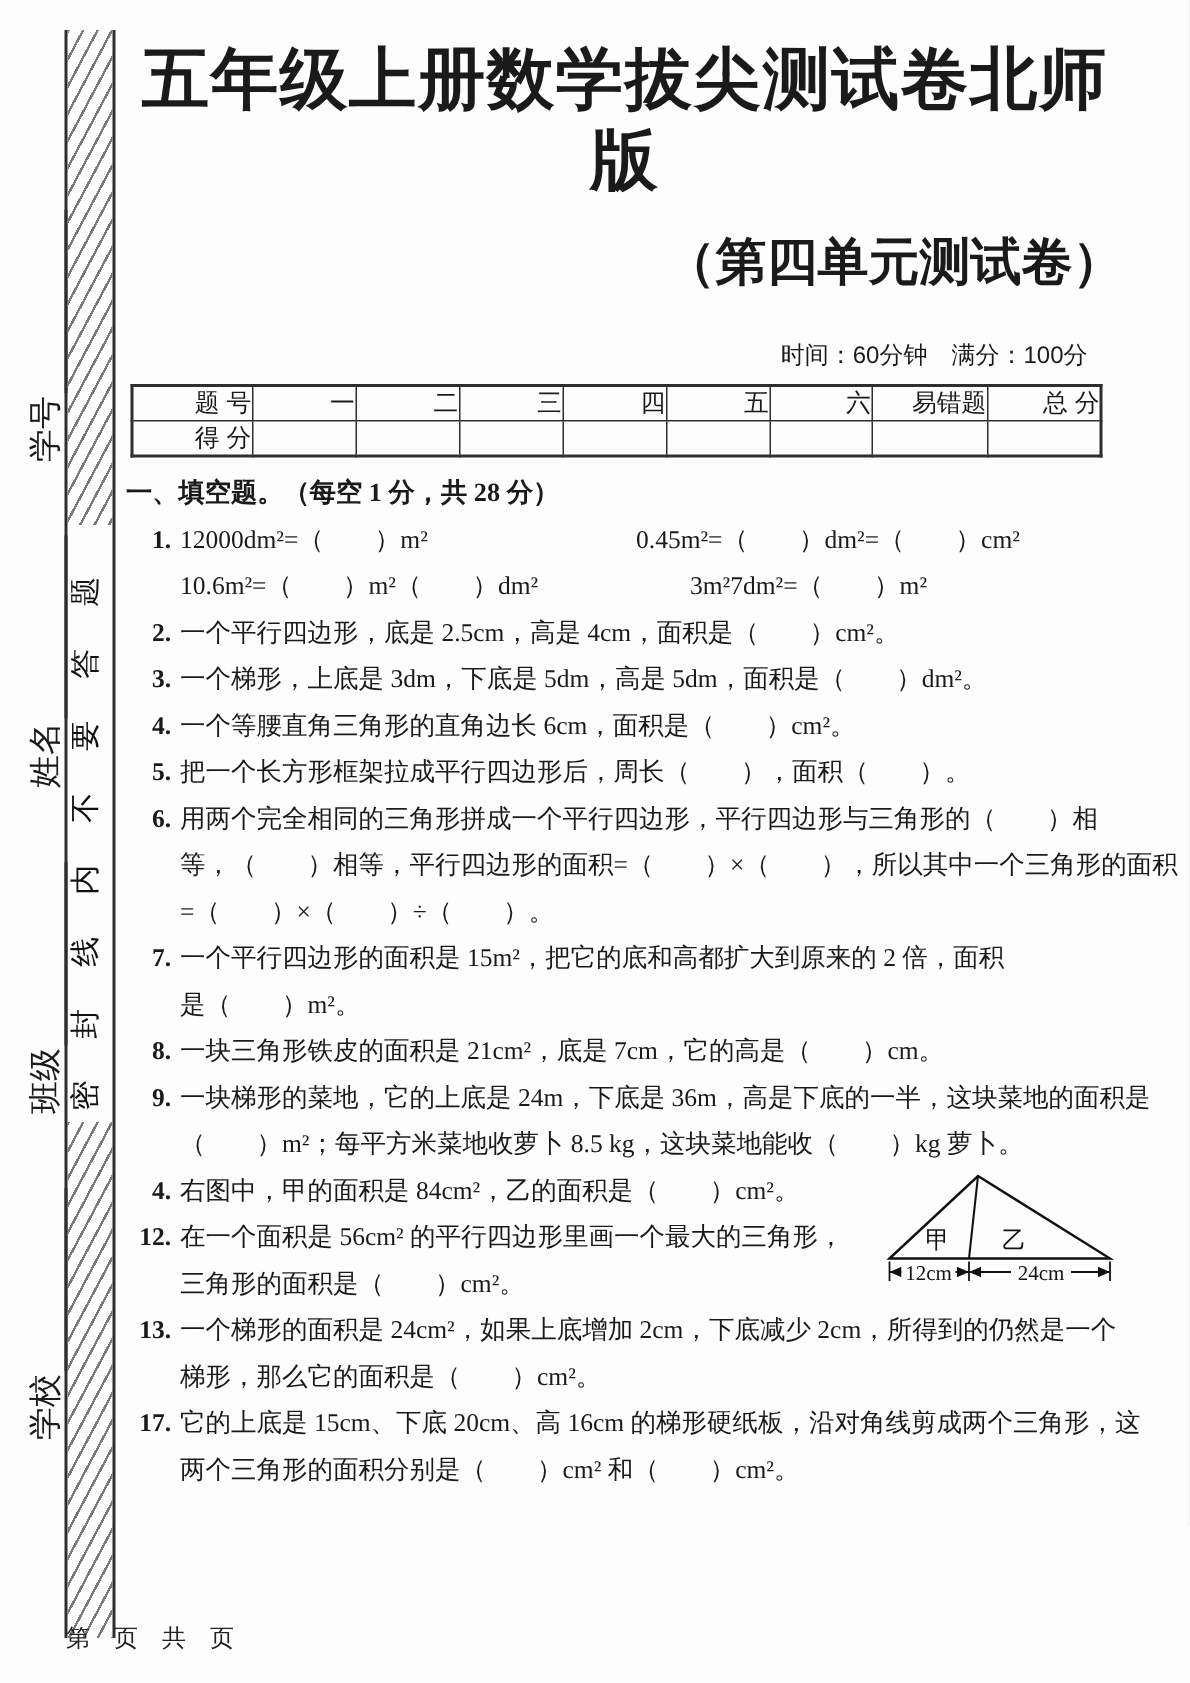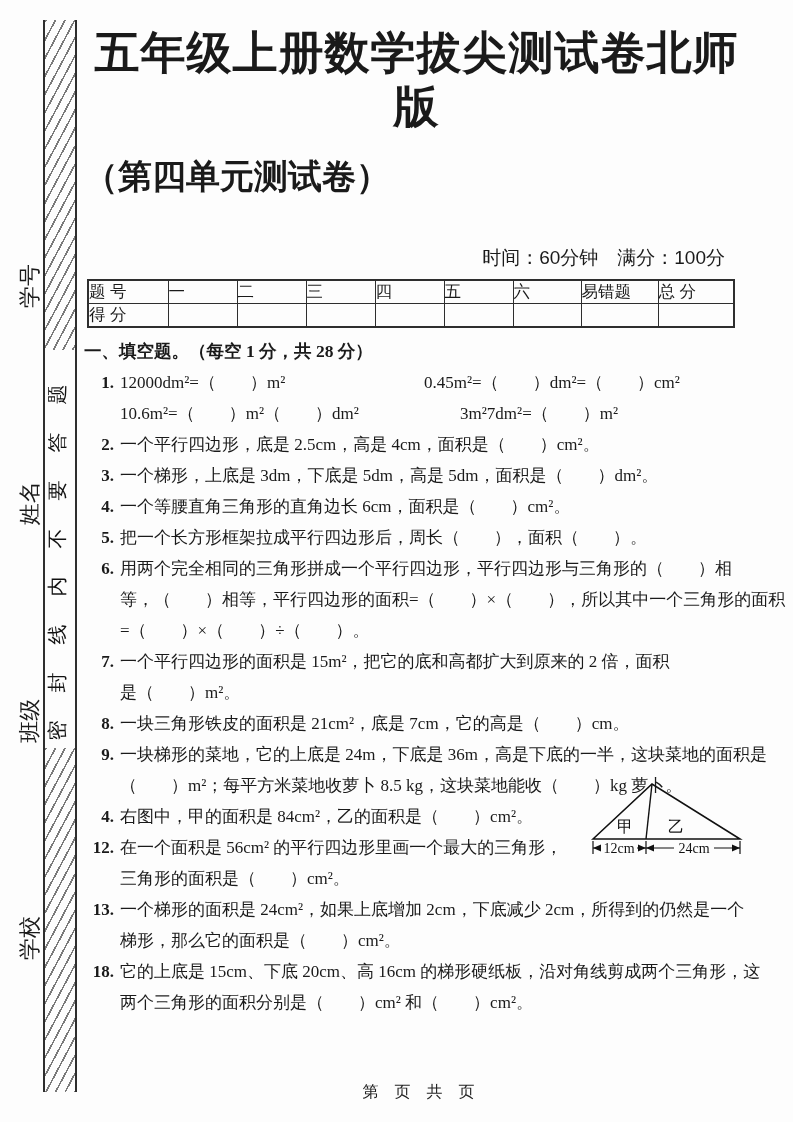--- a/index.html
+++ b/index.html
@@ -32,49 +32,49 @@
     transform:rotate(-90deg); text-align:center;
     font-size:20px; letter-spacing:28px; white-space:nowrap; color:#111;
   }
   
   .main{ position:absolute; left:84px; top:0; width:665px; }
   .title{
     margin-top:26px; text-align:center; font-size:45px; font-weight:bold;
     font-family:"Liberation Sans","DejaVu Sans",sans-serif; letter-spacing:1px; line-height:1.2;
   }
   .subtitle{
-    margin-top:22px; text-align:left; font-size:34px; font-weight:bold;
-    font-family:Liberation Sans, sans-serif; line-height:1.2;
+    margin-top:22px; text-align:right; font-size:34px; font-weight:bold;
+    font-family:Liberation Serif, serif; line-height:1.2;
   }
   .exam-info{
-    margin-top:48px; text-align:right; padding-right:24px; font-size:19px;
+    margin-top:30px; text-align:right; padding-right:24px; font-size:16px;
     font-family:"Liberation Sans","DejaVu Sans",sans-serif;
   }
   table.score{
     margin-top:8px; margin-left:3px; border-collapse:collapse; width:646px;
     border:2px solid #2e2e2e; table-layout:fixed;
     font-family:"Liberation Sans","DejaVu Sans",sans-serif; font-size:16.5px;
   }
-  table.score td{ border:1px solid #2e2e2e; height:18px; text-align:left; }
+  table.score td{ border:1px solid #2e2e2e; height:18px; text-align:right; }
   
   .section-heading{
     margin-top:8px; font-weight:bold; font-size:17.5px; line-height:31px; white-space:nowrap;
   }
   .q{ padding-left:36px; font-size:17px; }
   .ql{ line-height:31px; white-space:nowrap; }
   .ql.first{ text-indent:-36px; }
   .qnum{ display:inline-block; width:36px; text-align:right; padding-right:6px; text-indent:0; font-weight:bold; }
   .q1row{ display:flex; }
   .q1left{ width:340px; flex:none; }
   
   .diagram{ position:absolute; left:588px; top:768px; }
   .diagram text{ font-family:"Liberation Serif","DejaVu Serif",serif; fill:#111; }
   
   .footer{
-    position:absolute; left:0; right:0; top:1082px; text-align:center;
+    position:absolute; left:0; right:0; top:1082px; text-align:left;
     font-size:16px; color:#222;margin-left:44px;
   }
 </style>
 </head>
 <body>
 
 <div class="page">
 
   <div class="name-col">
     <span class="fld">
@@ -190,21 +190,21 @@
     </div>
     <div class="q">
       <div class="ql first"><b class="qnum">12.</b><span>在一个面积是 56cm² 的平行四边形里画一个最大的三角形，</span></div>
       <div class="ql">三角形的面积是（　　）cm²。</div>
     </div>
     <div class="q">
       <div class="ql first"><b class="qnum">13.</b><span>一个梯形的面积是 24cm²，如果上底增加 2cm，下底减少 2cm，所得到的仍然是一个</span></div>
       <div class="ql">梯形，那么它的面积是（　　）cm²。</div>
     </div>
     <div class="q">
-      <div class="ql first"><b class="qnum">18.</b><span>它的上底是 15cm、下底 20cm、高 16cm 的梯形硬纸板，沿对角线剪成两个三角形，这</span></div>
+      <div class="ql first"><b class="qnum">17.</b><span>它的上底是 15cm、下底 20cm、高 16cm 的梯形硬纸板，沿对角线剪成两个三角形，这</span></div>
       <div class="ql">两个三角形的面积分别是（　　）cm² 和（　　）cm²。</div>
     </div>
   </div>
 
   <svg class="diagram" width="162" height="94" viewBox="0 0 162 94">
     <polygon points="5,71 64,16 152,71" fill="none" stroke="#111" stroke-width="1.6"></polygon>
     <line x1="64" y1="16" x2="58" y2="71" stroke="#111" stroke-width="1.4"></line>
 
     <line x1="5" y1="80" x2="152" y2="80" stroke="#111" stroke-width="1.2"></line>
     <line x1="5" y1="73" x2="5" y2="86" stroke="#111" stroke-width="1.2"></line>

